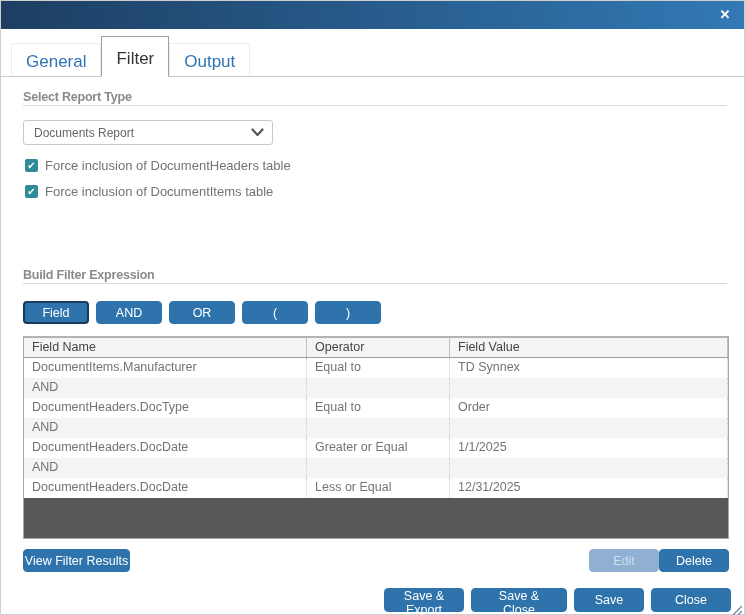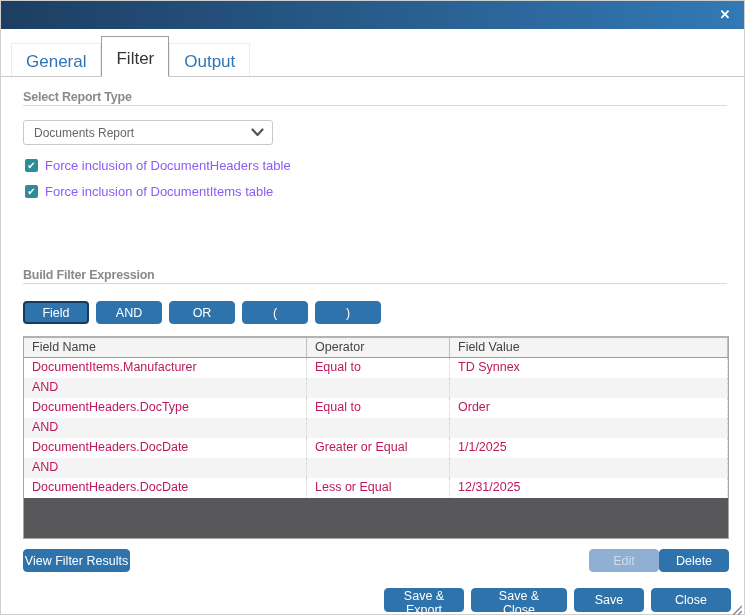--- a/index.html
+++ b/index.html
@@ -84,21 +84,21 @@
   .chk-row { margin:13px 0 0 24px; display:flex; align-items:center; }
   .chk-row + .chk-row { margin-top:11px; }
   .chk-box {
     width:13px; height:13px;
     background:#2e8b98;
     border-radius:2px;
     color:#fff; font-size:10px; line-height:13px; text-align:center;
     cursor:pointer;
     flex:0 0 13px;
   }
-  .chk-label { margin-left:7px; font-size:13px; color:#8b5cf6; }
+  .chk-label { margin-left:7px; font-size:13px; color:#737373; }
   
   .expr-buttons {
     margin:17px 0 0 22px;
     display:flex; gap:7px;
   }
   .btn {
     background:#2e73ac;
     color:#fff;
     border:1px solid #2e73ac;
     border-radius:4px;
@@ -118,21 +118,21 @@
     border-top:2px solid #b3b3b3;
     font-size:12.5px;
   }
   .frow { display:flex; height:20px; line-height:19px; }
   .fhead { background:#f4f4f4; color:#444; border-bottom:1px solid #9c9c9c; }
   .fhead .fcell { border-right:1px solid #c0c0c0; }
   .fcell { padding-left:8px; overflow:hidden; white-space:nowrap; }
   .c0 { width:283px; flex:0 0 283px; }
   .c1 { width:143px; flex:0 0 143px; }
   .c2 { flex:1; }
-  .fbody .fcell { border-right:1px dotted #cfcfcf; color:#be185d; }
+  .fbody .fcell { border-right:1px dotted #cfcfcf; color:#737373; }
   .fbody .frow { background:#fff; cursor:default; }
   .fbody .frow.alt { background:#f4f4f4; }
   .ffiller { height:40px; background:#58585a; }
   
   .table-actions {
     margin:10px 17px 0 22px;
     width:706px;
     display:flex; align-items:center;
   }
   .view-results-btn { width:107px; height:23px; }

